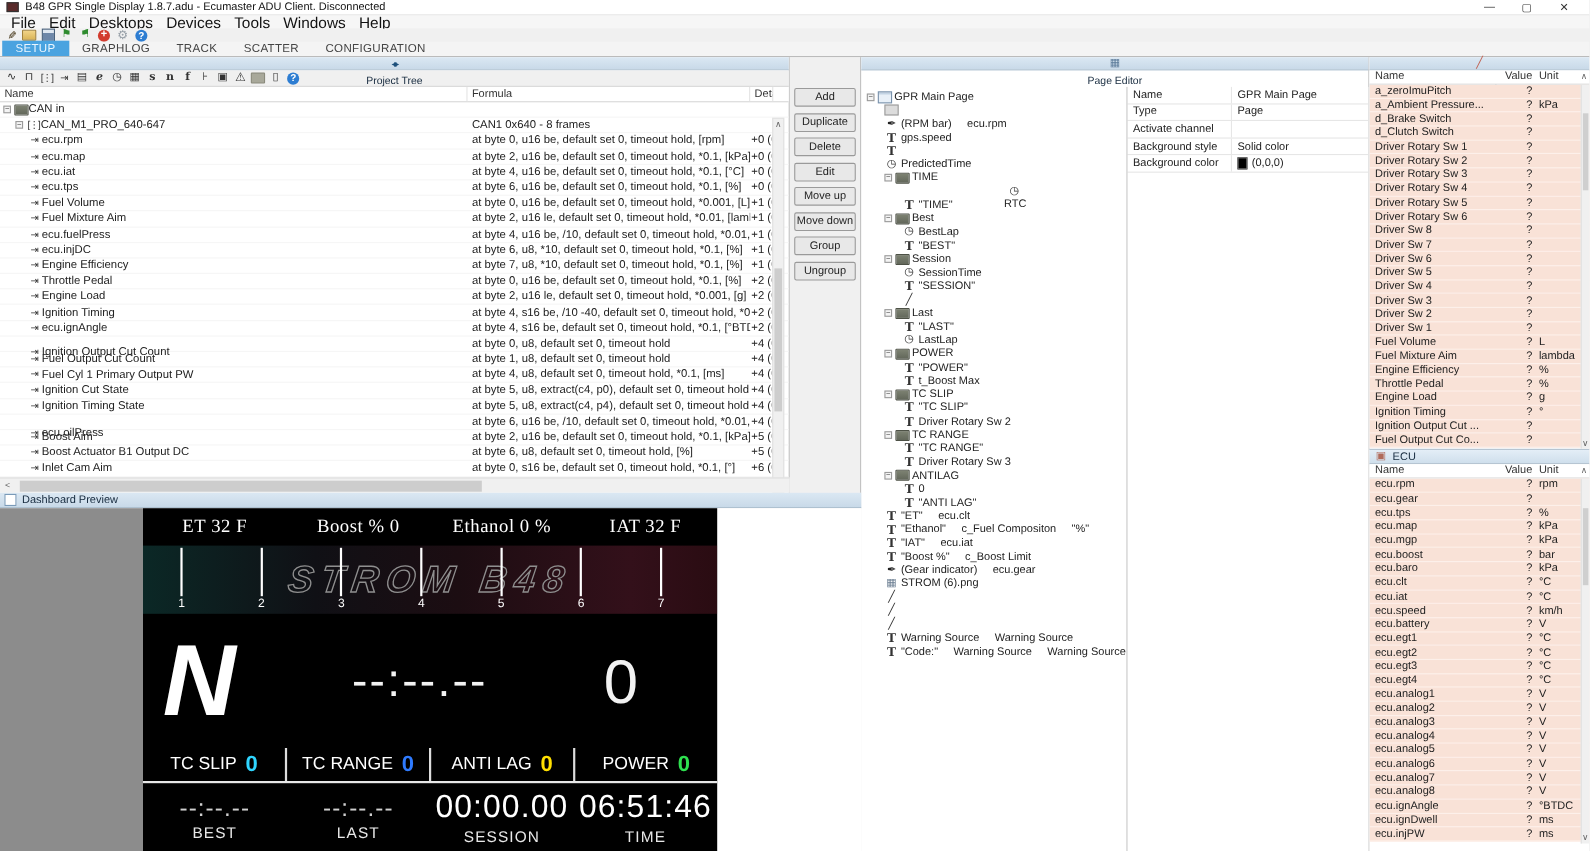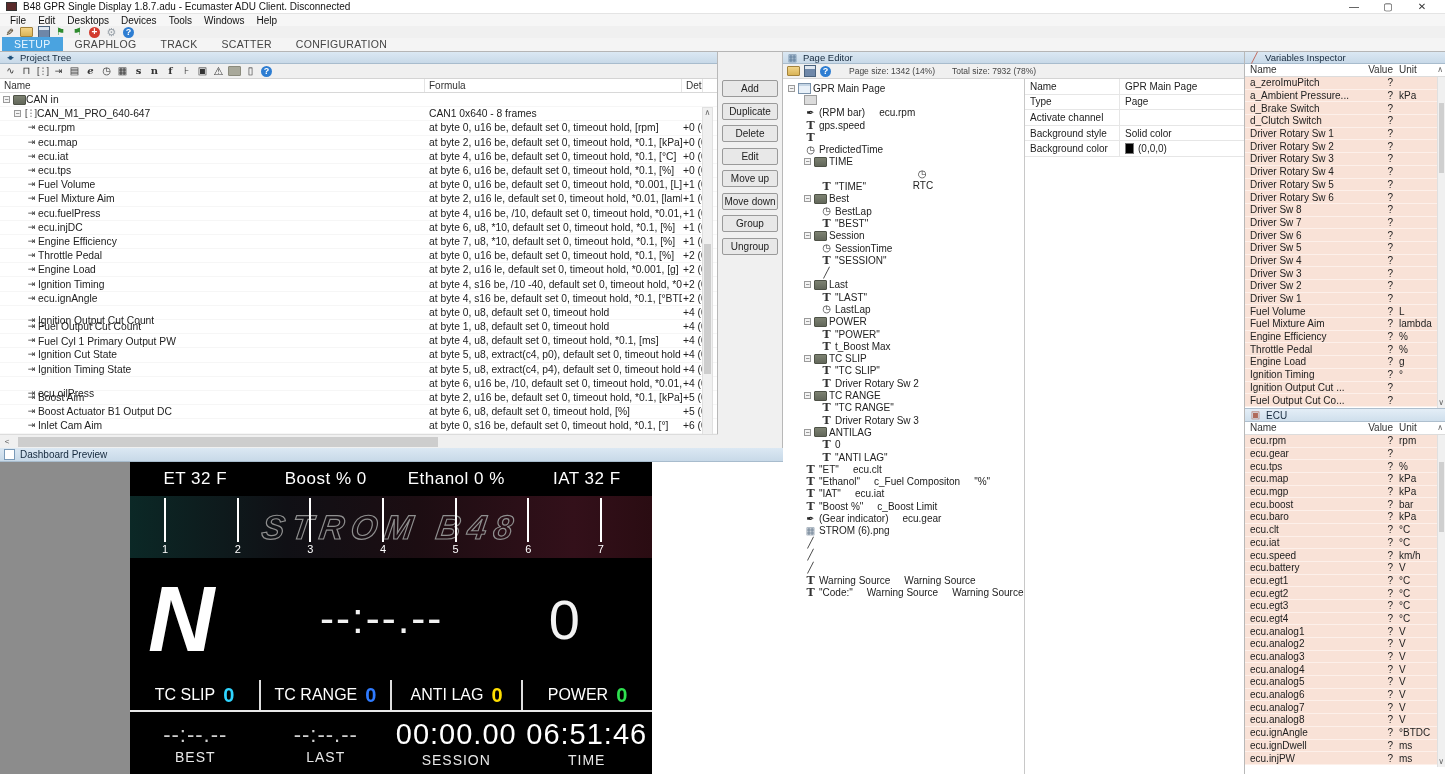--- a/index.html
+++ b/index.html
@@ -10,33 +10,33 @@
   
   .titlebar { position:absolute; left:0; top:0; width:100%; height:14px; background:#fff;
     display:flex; align-items:center; padding:0 6px; border-bottom:1px solid #e4e4e4; }
   .appicon { width:11px; height:9px; background:#5a2a2a; border:1px solid #333; margin-right:6px; flex:none; }
   .titletext { font-size:10px; color:#111; white-space:nowrap; }
   .winbtns { margin-left:auto; display:flex; gap:0; }
   .winbtn { width:34px; text-align:center; font-size:10px; color:#333; cursor:default; }
 
   .menubar { position:absolute; left:0; top:14px; width:100%; height:12px; background:#f6f6f6;
     display:flex; align-items:center; padding:0 4px; }
-  .menuitem { padding:0 6px; font-size:10px; color:#111; }
+  .menuitem { padding:0 6px; font-size:14px; color:#111; }
 
   .toolbar { position:absolute; left:0; top:26px; width:100%; height:12px; background:#f0f0f0;
     display:flex; align-items:center; gap:4px; padding:0 3px; }
 
   .tabbar { position:absolute; left:0; top:38px; width:100%; height:14px; background:#f4f4f4;
     display:flex; align-items:flex-end; padding:0 2px; border-bottom:1px solid #b5b5b5; }
   .tab { padding:1px 12px; font-size:10.5px; color:#444; letter-spacing:.3px; }
   .tab.active { background:#4aa3e0; color:#eaf6ff; }
 
   
   .panelhead { height:12px; background:linear-gradient(#dbe8f3,#c8d9e8); border-bottom:1px solid #a8bccd;
-    display:flex; align-items:center; gap:4px; padding:0 3px; font-size:9.5px; color:#15293d; }
+    display:flex; align-items:center; gap:4px; padding:0 3px; font-size:9.5px; color:#15293d;flex-direction:column; }
   .minitool { height:15px; background:#f0f0f0; border-bottom:1px solid #d4d4d4;
     display:flex; align-items:center; gap:3px; padding:0 4px; }
 
   .ico { display:inline-flex; align-items:center; justify-content:center;
     width:13px; height:12px; flex:none; font-size:10px; line-height:1; color:#333; }
 
   
   .icon-tool::before { content:"✎"; color:#332200; transform:rotate(90deg); display:inline-block; }
   .icon-open::before { content:""; display:block; width:12px; height:8px;
     background:linear-gradient(#f2d488,#d9b457); border:1px solid #a3823a; border-radius:1px; }
@@ -140,21 +140,21 @@
   .vi-sechead { height:14px; background:linear-gradient(#e4eef7,#cfdfec); border-top:1px solid #aebfce; border-bottom:1px solid #aebfce;
     display:flex; align-items:center; gap:4px; padding:0 4px; font-size:10px; color:#15293d; }
   .downarr { position:absolute; right:1px; bottom:1px; font-size:8px; color:#666; }
 
   
   .dp-head { position:absolute; left:0; top:448px; width:783px; height:14px; background:linear-gradient(#dbe8f3,#c8d9e8);
     border-bottom:1px solid #a8bccd; display:flex; align-items:center; gap:4px; padding:0 3px; font-size:10px; color:#15293d; }
   .dp-area { position:absolute; left:0; top:462px; width:783px; height:312px; background:#fff; display:flex; }
   .dp-gray { width:130px; flex:none; background:#8c8c8c; }
   .dash { width:522px; flex:none; background:#000; color:#fff; display:flex; flex-direction:column; overflow:hidden; }
-  .dash-top { height:34px; display:flex; align-items:center; }
+  .dash-top { height:34px; display:flex; align-items:center;font-family:Liberation Serif, serif; }
   .dash-top .tm { flex:1; text-align:center; font-size:17px; letter-spacing:.5px; }
   .rpmband { height:62px; position:relative;
     background:linear-gradient(90deg,#0b2826 0%,#101015 30%,#1c0d12 55%,#33101a 85%,#2a0c12 100%); }
   .rpmlogo { position:absolute; inset:0; display:flex; align-items:center; justify-content:center;
     font-size:34px; font-style:italic; font-weight:bold; letter-spacing:7px; color:transparent;
     -webkit-text-stroke:1.2px #8f8f8f; transform:skewX(-8deg); }
   .ticks { position:absolute; left:32px; right:48px; top:2px; bottom:0; display:flex; justify-content:space-between; }
   .tick { display:flex; flex-direction:column; align-items:center; }
   .tickline { width:2px; height:44px; background:#fff; }
   .ticknum { font-size:11px; color:#fff; margin-top:1px; }
@@ -488,30 +488,20 @@
       <button class="ebtn">Move up</button>
       <button class="ebtn">Move down</button>
       <button class="ebtn">Group</button>
       <button class="ebtn">Ungroup</button>
     </div>
 
   <div class="pe-panel">
     <div class="panelhead">
       <span class="ico icon-pe-head"></span>
       <span>Page Editor</span>
-    </div>
-    <div class="minitool">
-      <span style="display:flex;gap:3px">
-
-      <span class="ico icon-open"></span>
-          <span class="ico icon-save"></span>
-          <span class="ico icon-help"></span>
-        </span>
-      <span class="pe-size">Page size: 1342 (14%)</span>
-      <span class="pe-size">Total size: 7932 (78%)</span>
     </div>
     <div class="pe-body">
       <div class="pe-tree">
 
       <div class="pe-item" style="padding-left: 5px;">
             <span class="expander"></span>
             <span class="ico icon-page"></span>
             <span class="lbl">GPR Main Page</span>
             <span class="extra"></span>
             <span class="extra"></span>

